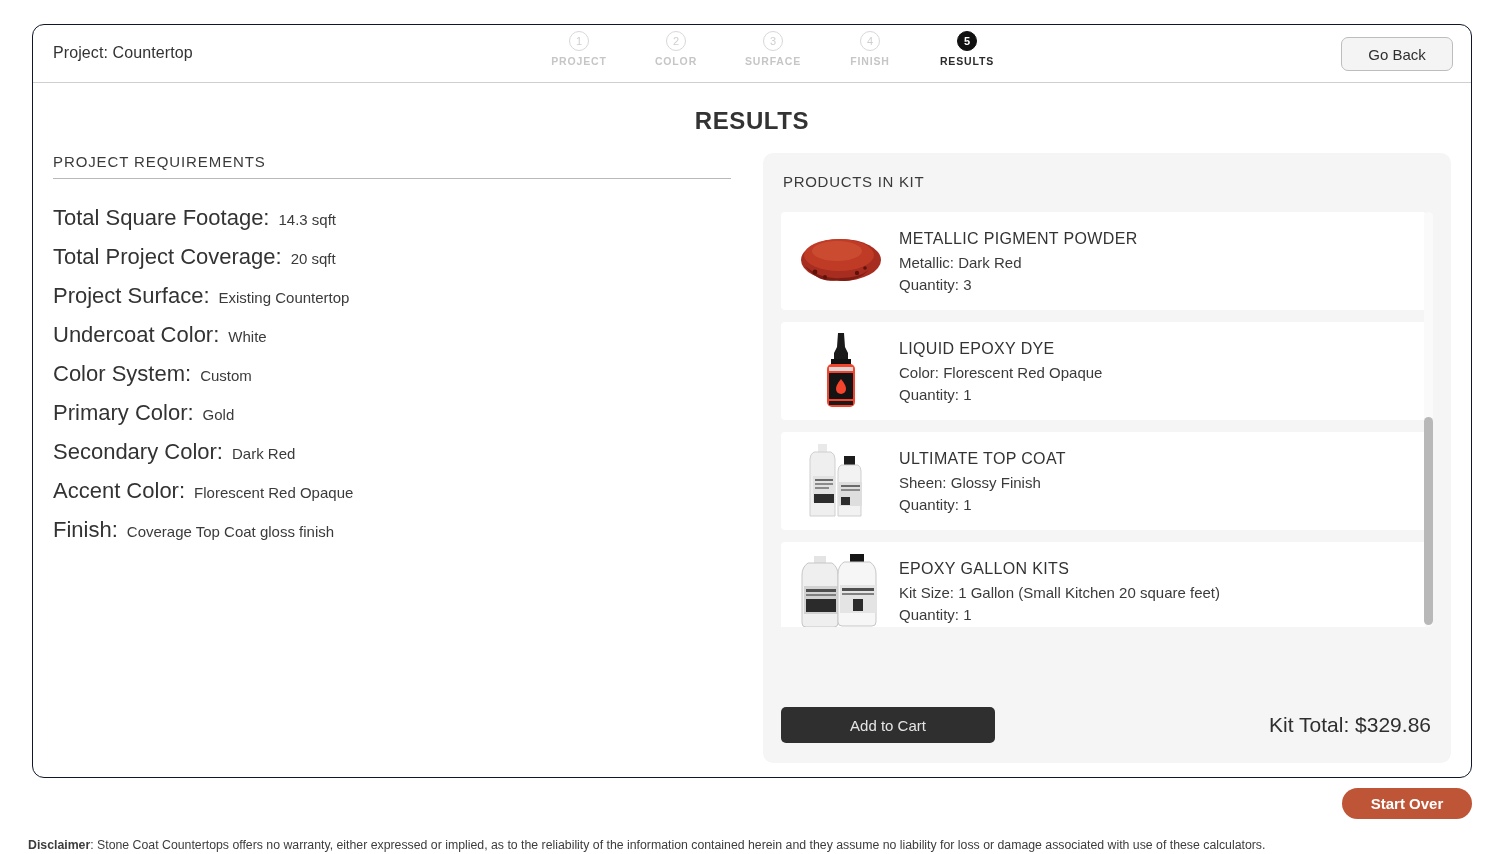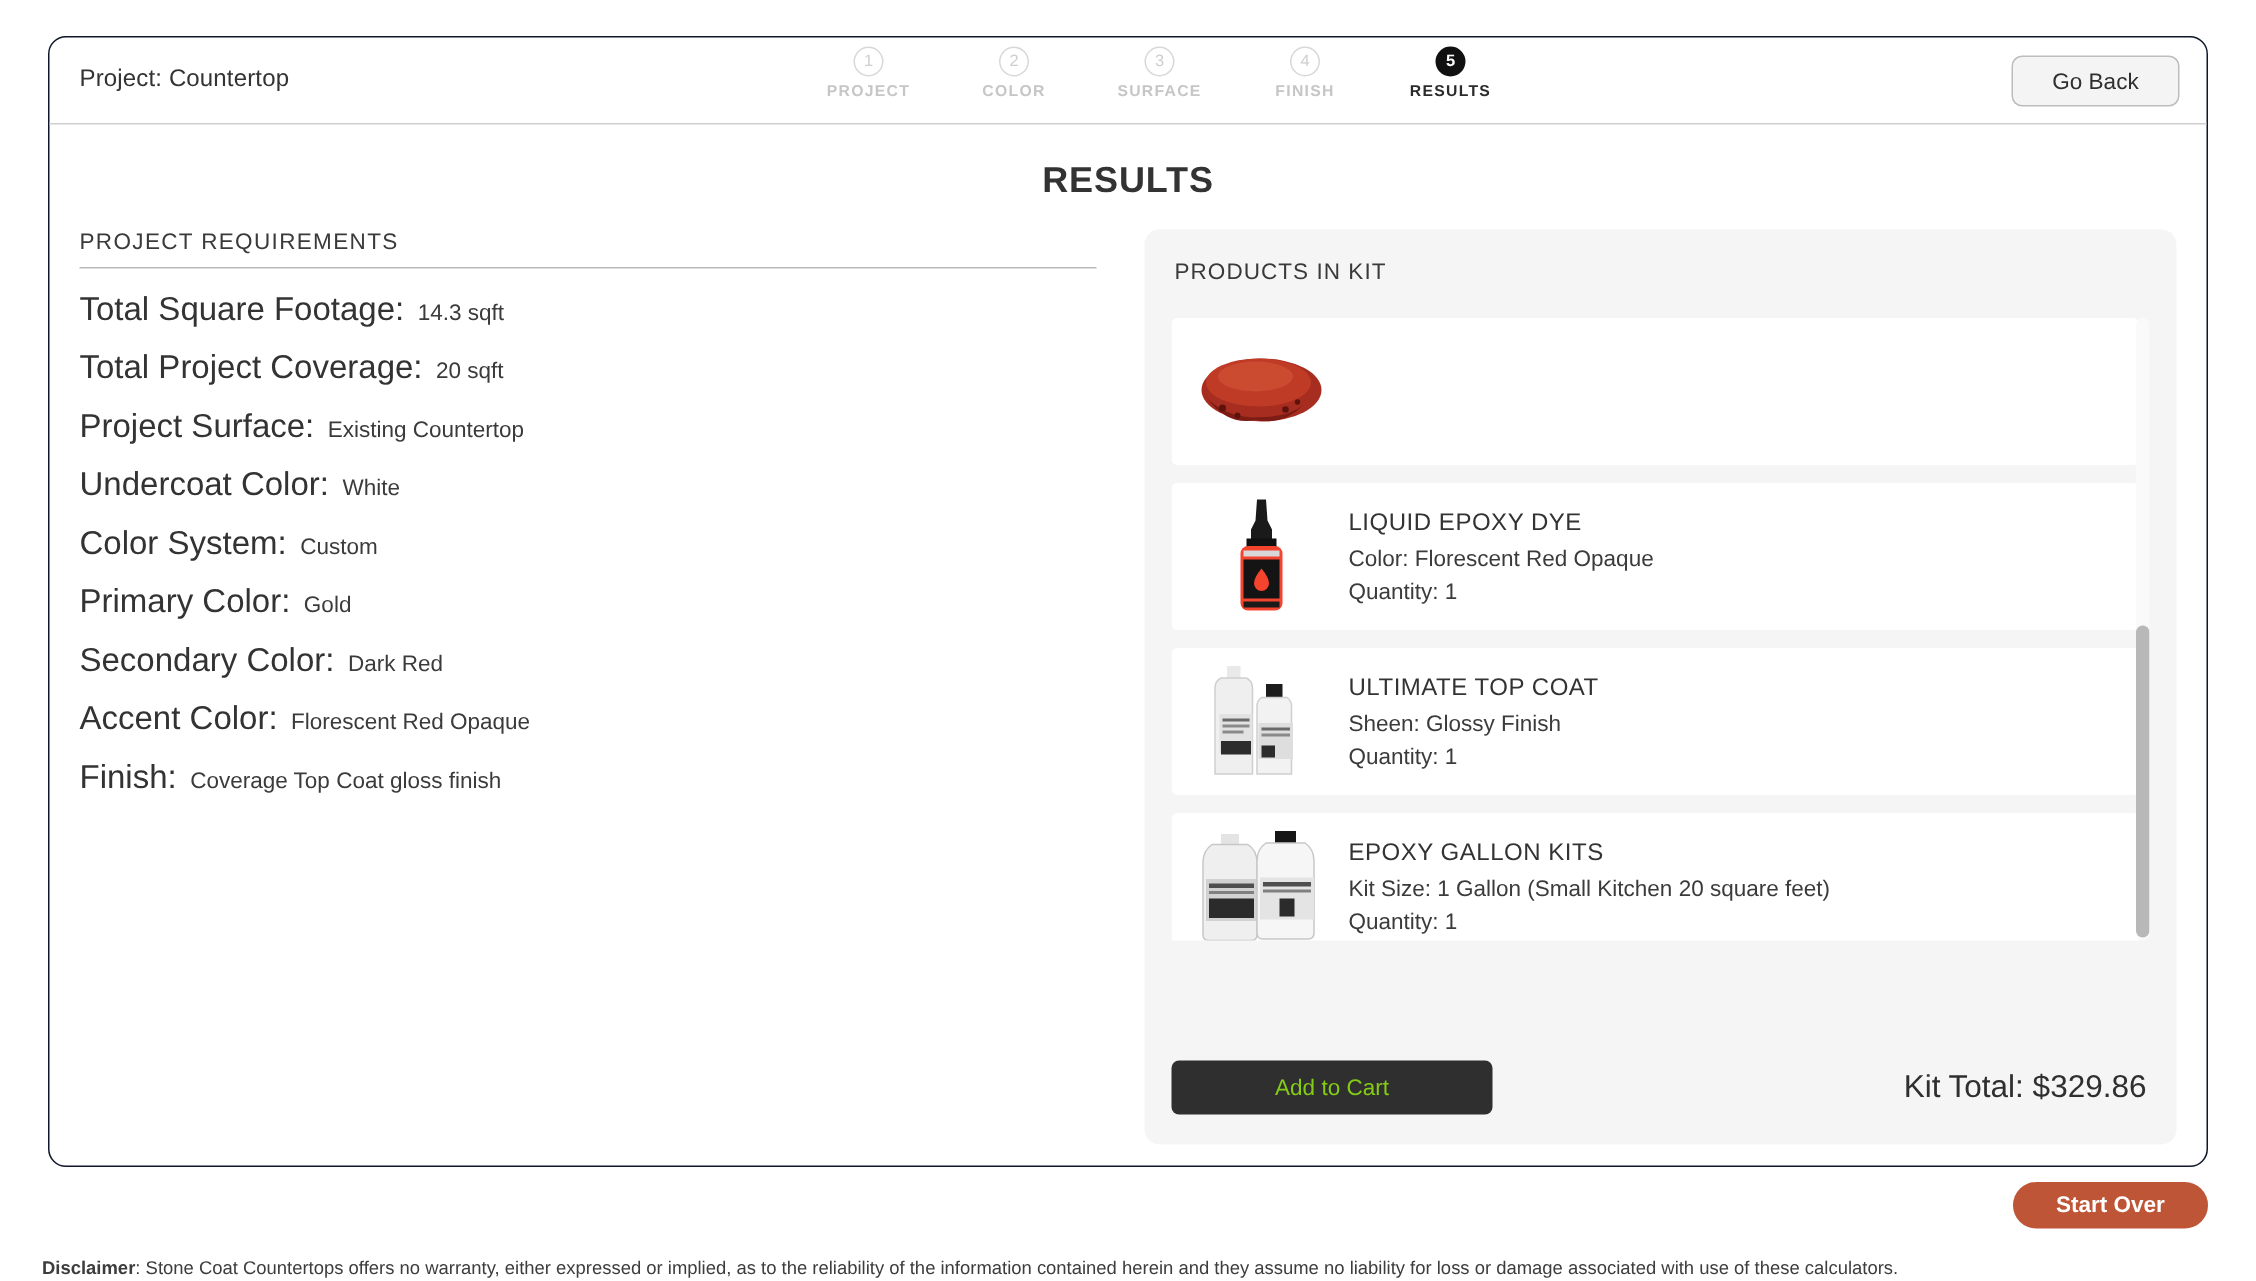--- a/index.html
+++ b/index.html
@@ -113,21 +113,21 @@
 
   .section-label {
     font-size: 15px;
     letter-spacing: .9px;
     color: #3a3a3a;
     padding-bottom: 8px;
     border-bottom: 1px solid #b9b9b9;
     width: 678px;
   }
 
-  .req-list { margin-top: 14px; }
+  .req-list { margin-top: 26px; }
   .req-row {
     display: flex;
     align-items: baseline;
     margin-bottom: 13px;
   }
   .req-label {
     font-size: 22px;
     color: #333;
     font-weight: 400;
   }
@@ -209,21 +209,21 @@
   .kit-footer {
     position: absolute;
     left: 18px; right: 18px; bottom: 20px;
     display: flex;
     align-items: center;
     justify-content: space-between;
   }
   .add-cart {
     width: 214px; height: 36px;
     background: #2f2f2f;
-    color: #84cc16;
+    color: #e5e5e5;
     border: none;
     border-radius: 5px;
     font-size: 15px;
     font-family: "Liberation Sans", sans-serif;
     cursor: pointer;
   }
   .kit-total {
     font-size: 21px;
     color: #2f2f2f;
     margin-right: 2px;
@@ -348,20 +348,25 @@
               <svg width="84" height="70" viewBox="0 0 84 70">
                 <ellipse cx="42" cy="34" rx="40" ry="21" fill="#a72d20"></ellipse>
                 <ellipse cx="40" cy="29" rx="35" ry="16" fill="#bf3b26"></ellipse>
                 <ellipse cx="38" cy="25" rx="25" ry="10" fill="#cb4b31"></ellipse>
                 <path d="M6 40 Q20 58 38 54 Q56 58 70 44 Q60 52 42 52 Q22 54 6 40Z" fill="#7d1c14"></path>
                 <circle cx="16" cy="46" r="2.4" fill="#5e120c"></circle>
                 <circle cx="26" cy="51" r="2" fill="#5e120c"></circle>
                 <circle cx="58" cy="47" r="2.2" fill="#5e120c"></circle>
                 <circle cx="66" cy="42" r="1.8" fill="#5e120c"></circle>
               </svg>
+            </div>
+            <div class="prod-info">
+              <div class="prod-name">METALLIC PIGMENT POWDER</div>
+              <div class="prod-attr">Metallic: Dark Red</div>
+              <div class="prod-qty">Quantity: 3</div>
             </div>
           </div>
 
           <div class="product-card">
             <div class="prod-thumb">
               <svg width="52" height="80" viewBox="0 0 52 80">
                 <path d="M23 2 L29 2 L30 16 L33 22 L33 30 L19 30 L19 22 L22 16 Z" fill="#1a1a1a"></path>
                 <rect x="16" y="28" width="20" height="6" fill="#111"></rect>
                 <rect x="12" y="33" width="28" height="43" rx="5" fill="#f4442e"></rect>
                 <rect x="14" y="36" width="24" height="4" fill="#d8d8d8"></rect>

